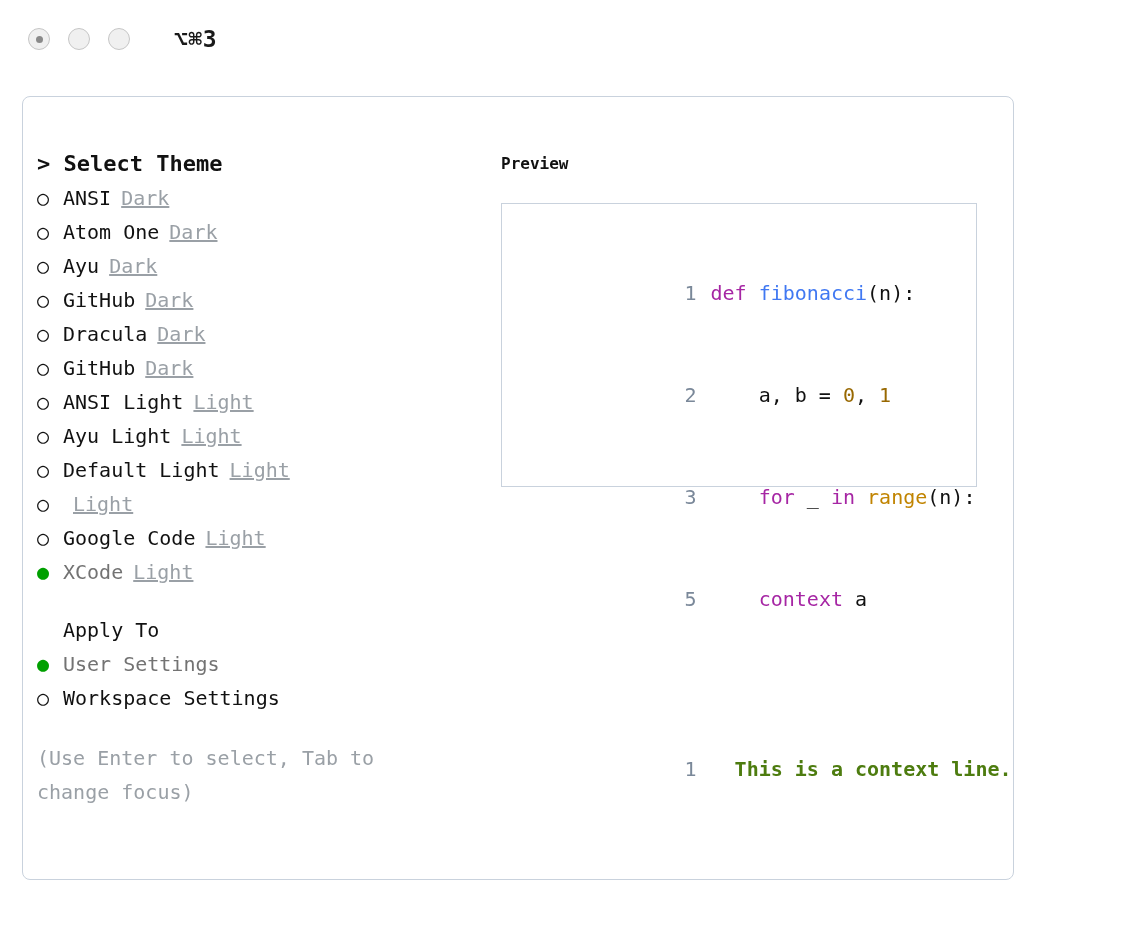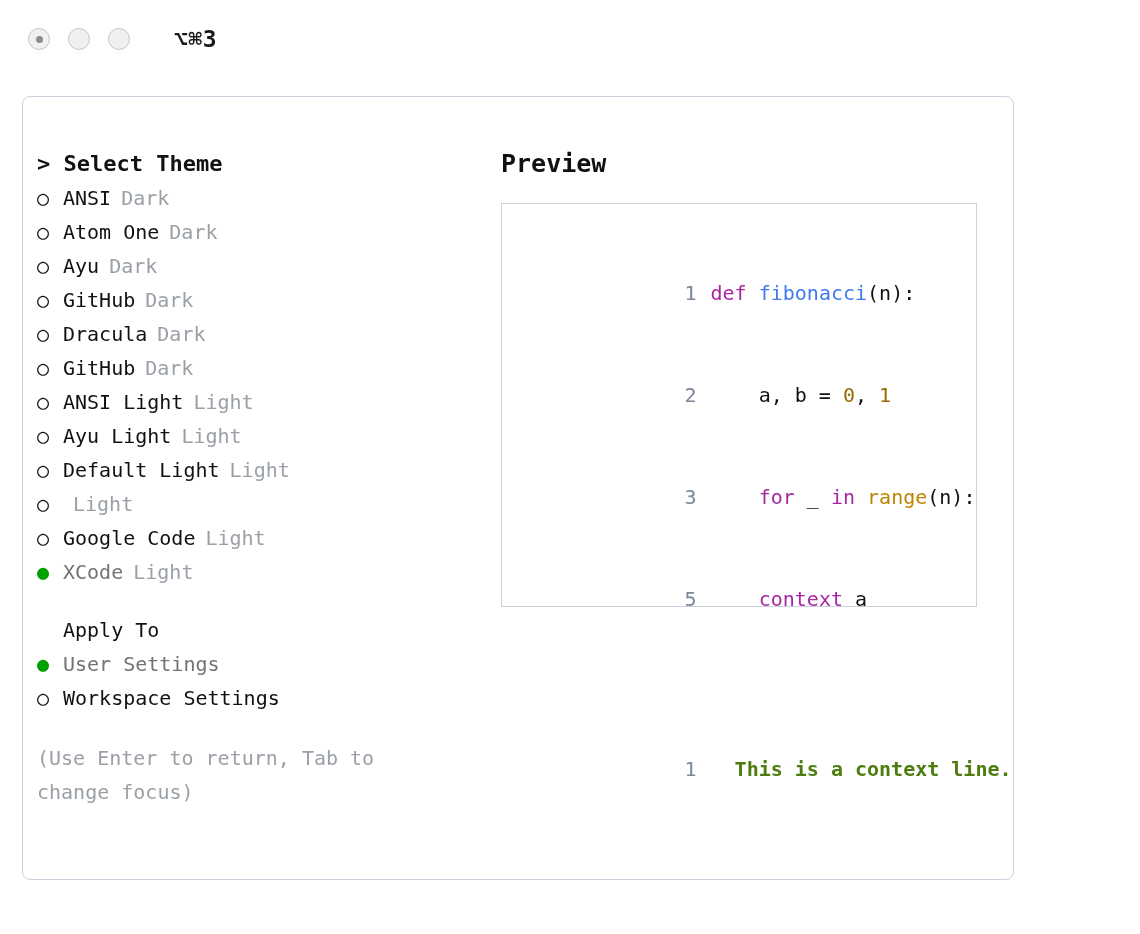--- a/index.html
+++ b/index.html
@@ -111,47 +111,48 @@
     color: #111111;
   }
   .bullet.sel {
     color: #00a000;
   }
   .theme-name { color: #111111; }
   .theme-row.selected .theme-name { color: #737373; }
   .theme-kind {
     color: #9aa0a6;
     margin-left: 10px;
+    text-decoration: underline;
   }
   .section-gap { height: 24px; }
   .apply-header {
     font-size: 20px;
     line-height: 34px;
     color: #111111;
     white-space: pre;
     padding-left: 26px;
   }
   .hint {
     margin-top: 26px;
     font-size: 20px;
     line-height: 34px;
     color: #9aa0a6;
     white-space: pre-wrap;
     width: 400px;
   }
   .preview-label {
-    font-size: 25px;
+    font-size: 16px;
     font-weight: bold;
     color: #111111;
     line-height: 34px;
   }
   .preview-box {
     margin-top: 22px;
     width: 476px;
-    height: 404px;
+    height: 284px;
     border: 1.5px solid #c9d2dd;
     box-sizing: border-box;
     padding: 38px 12px 0 22px;
     background: #ffffff;
   }
   .code-line {
     font-size: 20px;
     line-height: 34px;
     white-space: pre;
   }
@@ -269,21 +270,21 @@
         <div class="theme-row selected">
           <span class="bullet sel">●</span>
           <span class="theme-name">User Settings</span>
         </div>
 
         <div class="theme-row">
           <span class="bullet">○</span>
           <span class="theme-name">Workspace Settings</span>
         </div>
 
-        <div class="hint">(Use Enter to return, Tab to change focus)</div>
+        <div class="hint">(Use Enter to select, Tab to change focus)</div>
       </div>
 
       <div class="right-col">
         <div class="preview-label">Preview</div>
 
         <div class="preview-box">
 
           <div class="code-line">
             <span class="ln">1</span><span class="kw">def </span><span class="fn">fibonacci</span><span class="plain">(n):</span>
           </div>

